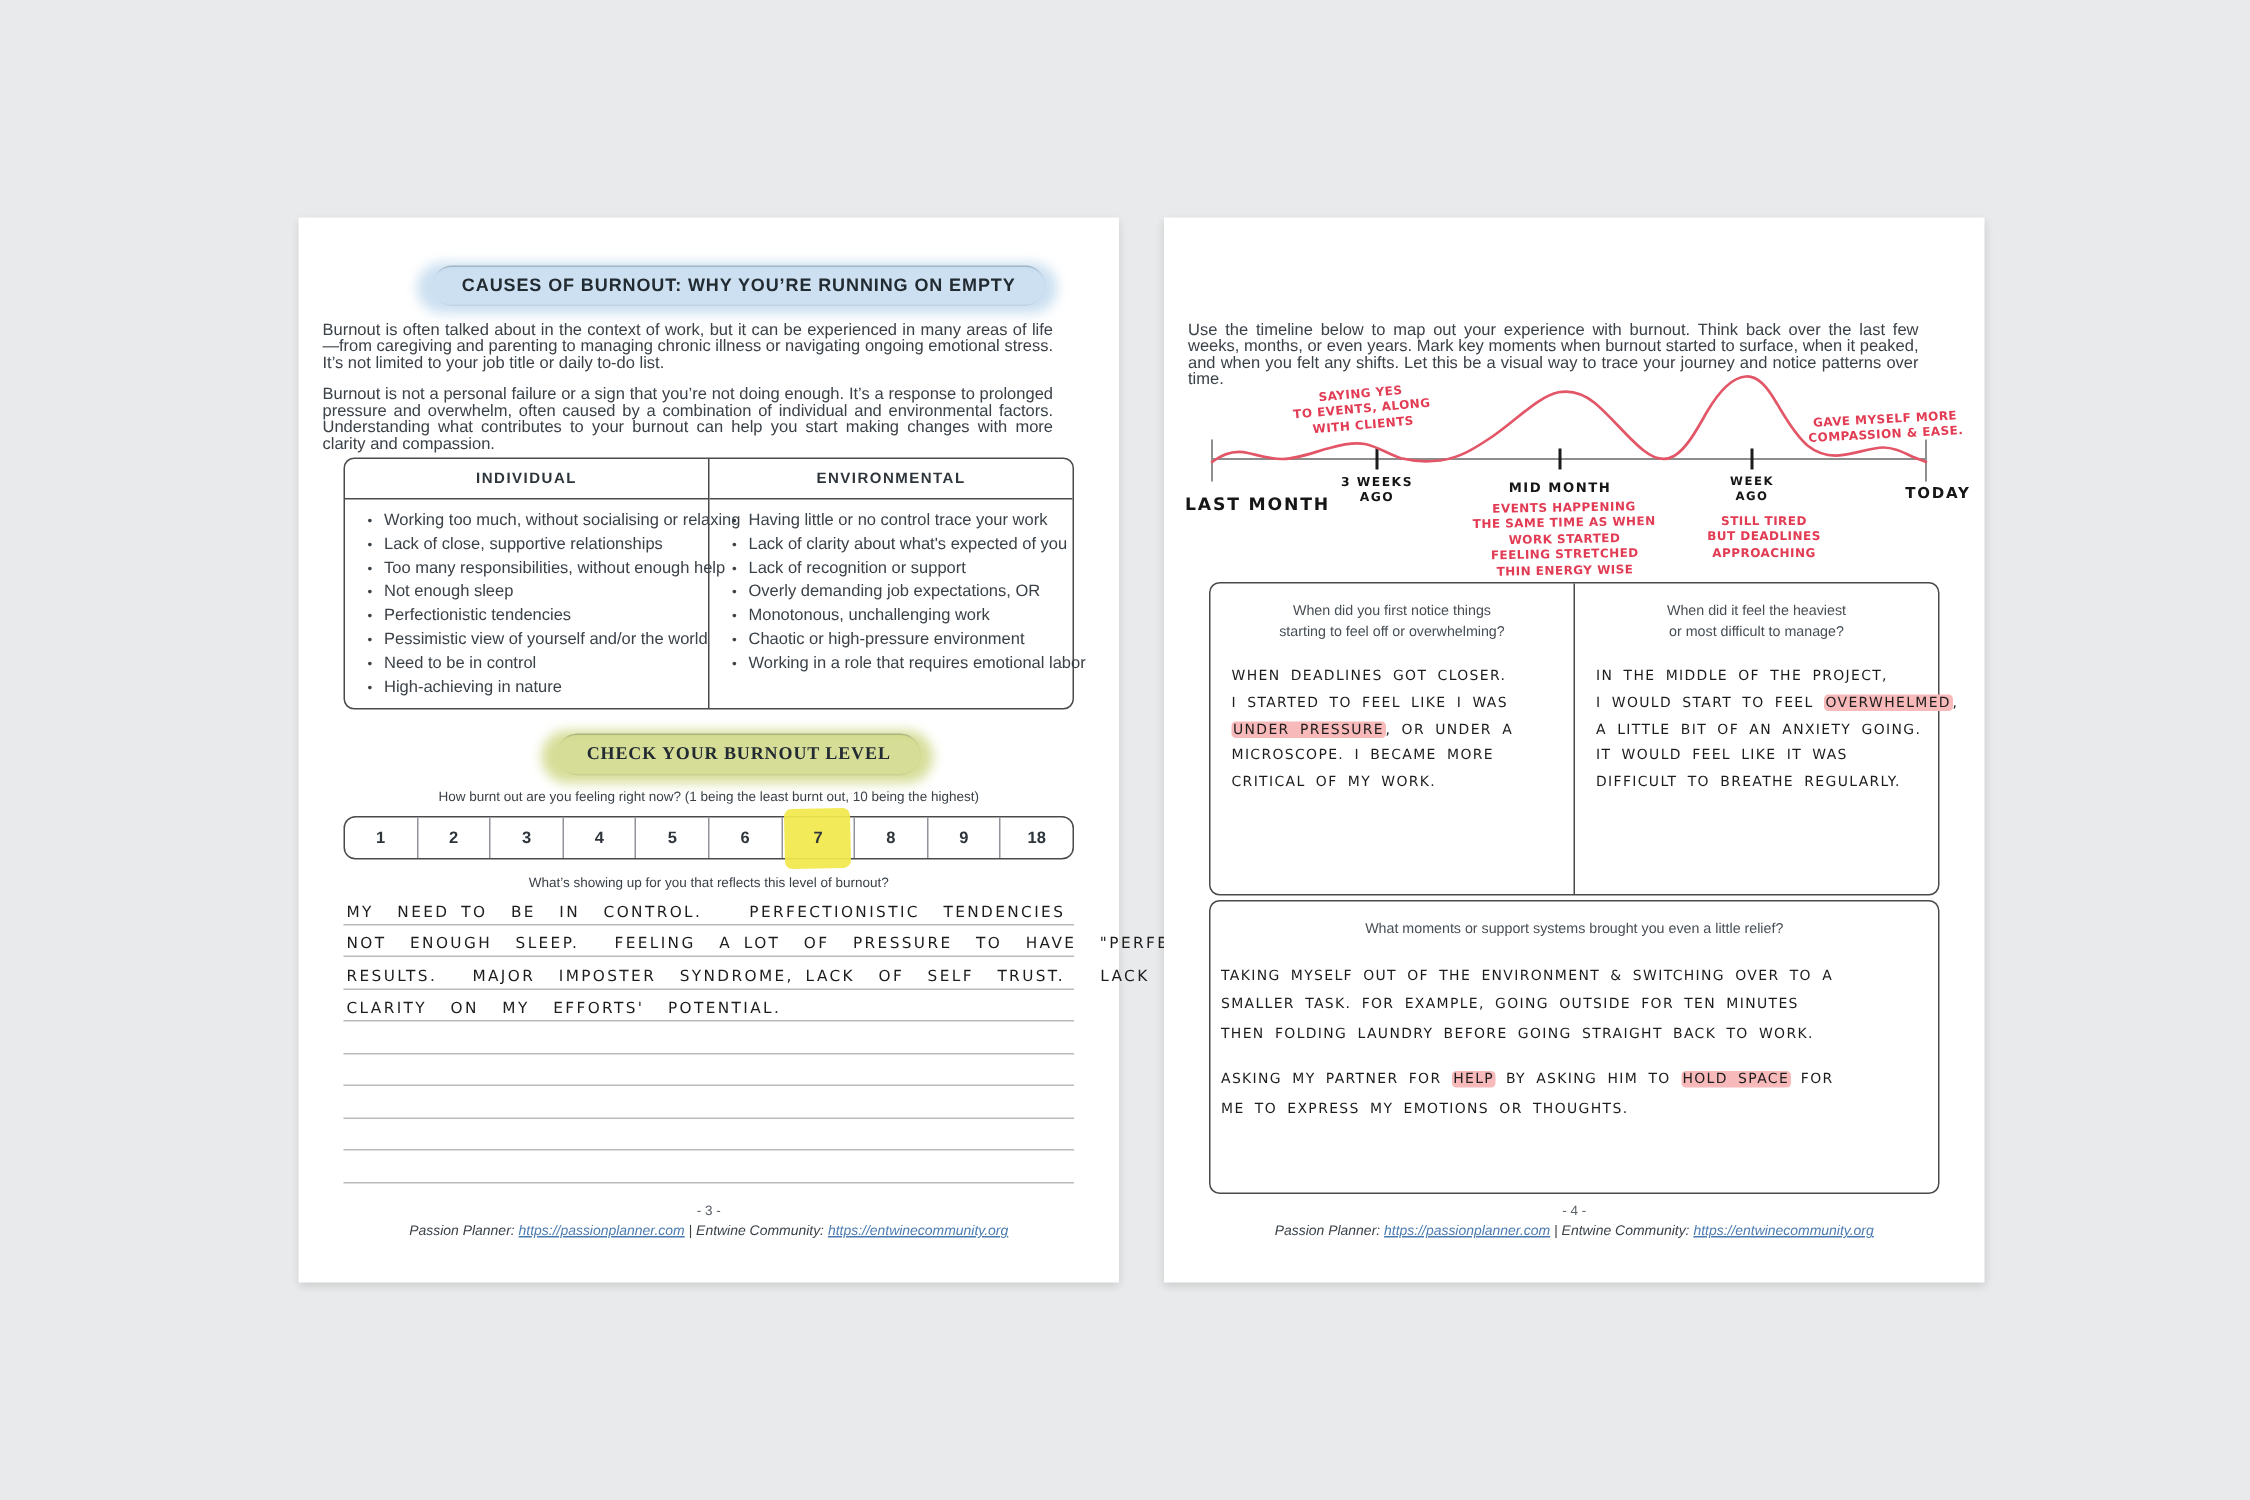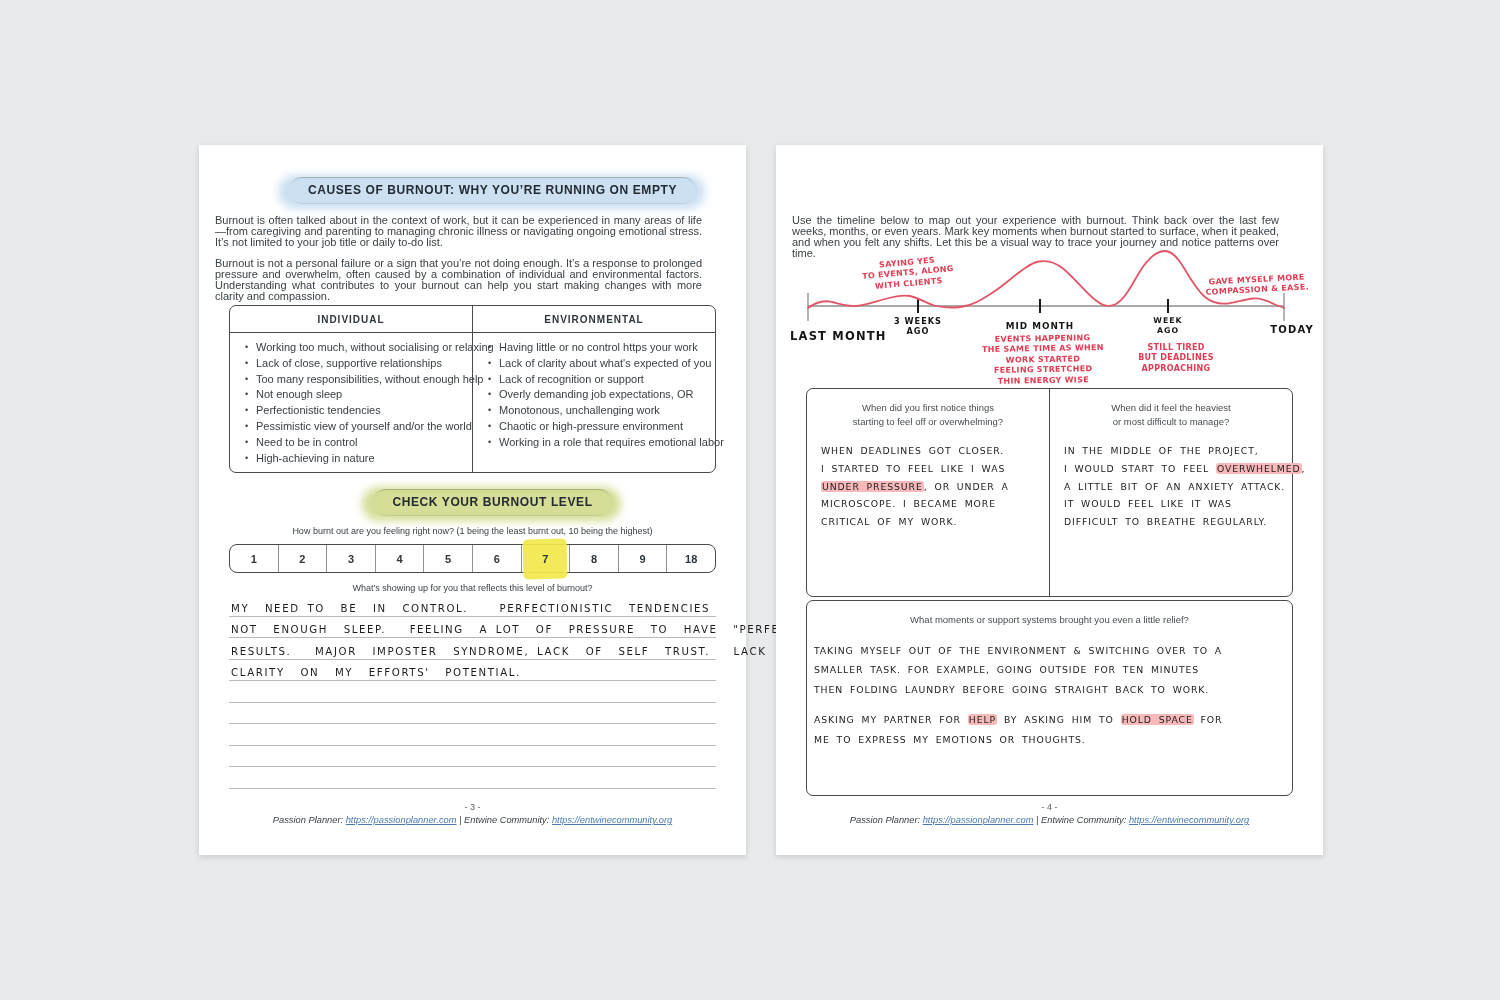--- a/index.html
+++ b/index.html
@@ -102,32 +102,32 @@
         <li>Not enough sleep</li>
         <li>Perfectionistic tendencies</li>
         <li>Pessimistic view of yourself and/or the world</li>
         <li>Need to be in control</li>
         <li>High-achieving in nature</li>
       </ul>
     </div>
     <div class="tbl-col">
       <div class="tbl-head">ENVIRONMENTAL</div>
       <ul class="tbl-list">
-        <li>Having little or no control https your work</li>
+        <li>Having little or no control trace your work</li>
         <li>Lack of clarity about what's expected of you</li>
         <li>Lack of recognition or support</li>
         <li>Overly demanding job expectations, OR</li>
         <li>Monotonous, unchallenging work</li>
         <li>Chaotic or high-pressure environment</li>
         <li>Working in a role that requires emotional labor</li>
       </ul>
     </div>
   </div>
 
-  <div class="pill-wrap" style="top:344px;">
+  <div class="pill-wrap" style="top:344px;font-family:Liberation Serif, serif;">
     <span class="pill pill-green">CHECK YOUR BURNOUT LEVEL</span>
   </div>
 
   <div class="caption" style="top:381px;">How burnt out are you feeling right now? (1 being the least burnt out, 10 being the highest)</div>
 
   <div class="scale">
     <div class="scale-cell">
         <span>1</span>
       </div>
     <div class="scale-cell">
@@ -258,21 +258,21 @@
       </div>
     </div>
     <div class="qcol">
       <div class="qhead">
         <div>When did it feel the heaviest</div>
           <div>or most difficult to manage?</div>
       </div>
       <div class="qanswer">
         <div class="qline">IN  THE  MIDDLE  OF  THE  PROJECT,</div>
         <div class="qline"><span>I  WOULD  START  TO  FEEL  </span><span class="hl-pink">OVERWHELMED</span><span>,</span></div>
-        <div class="qline">A  LITTLE  BIT  OF  AN  ANXIETY  ATTACK.</div>
+        <div class="qline">A  LITTLE  BIT  OF  AN  ANXIETY  GOING.</div>
         <div class="qline">IT  WOULD  FEEL  LIKE  IT  WAS</div>
         <div class="qline">DIFFICULT  TO  BREATHE  REGULARLY.</div>
       </div>
     </div>
   </div>
 
   <div class="relief-box">
     <div class="qhead">What moments or support systems brought you even a little relief?</div>
     <div class="qanswer">
       <div class="qline">TAKING  MYSELF  OUT  OF  THE  ENVIRONMENT  &amp;  SWITCHING  OVER  TO  A</div>

